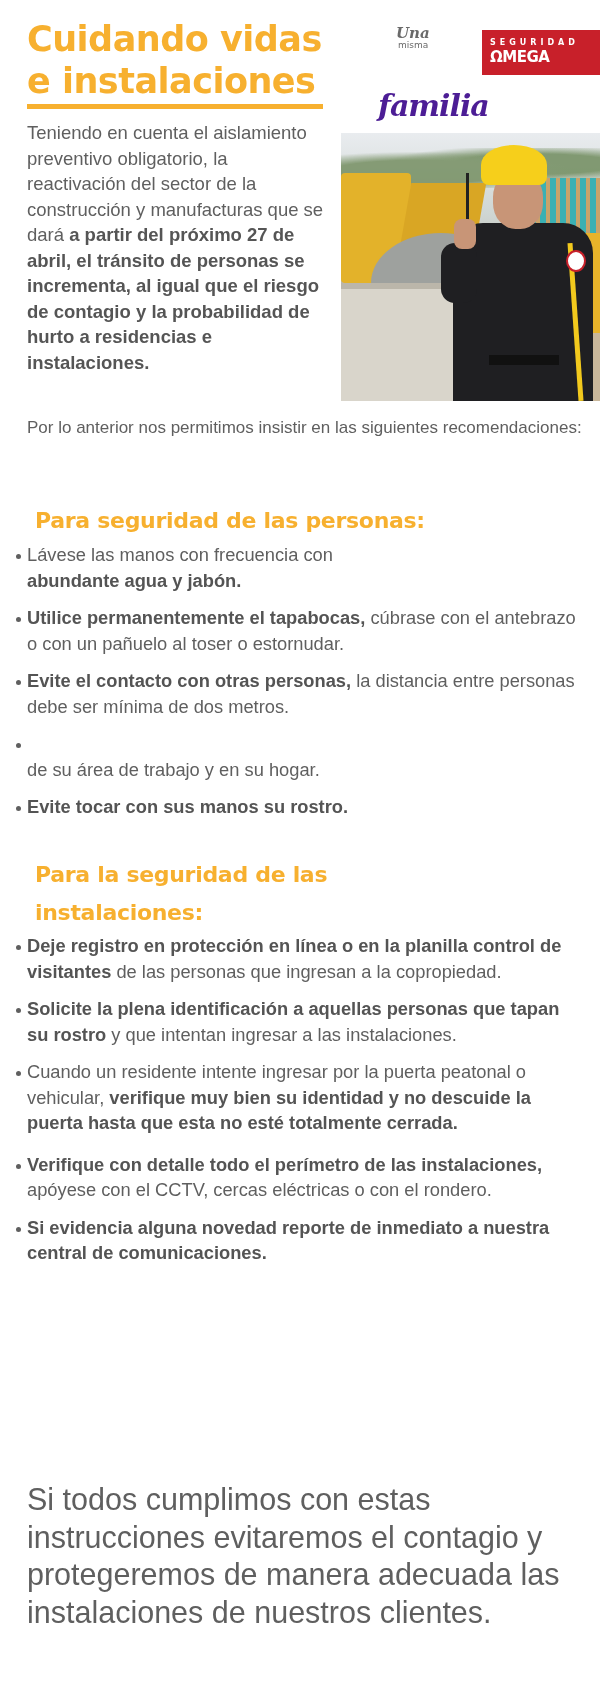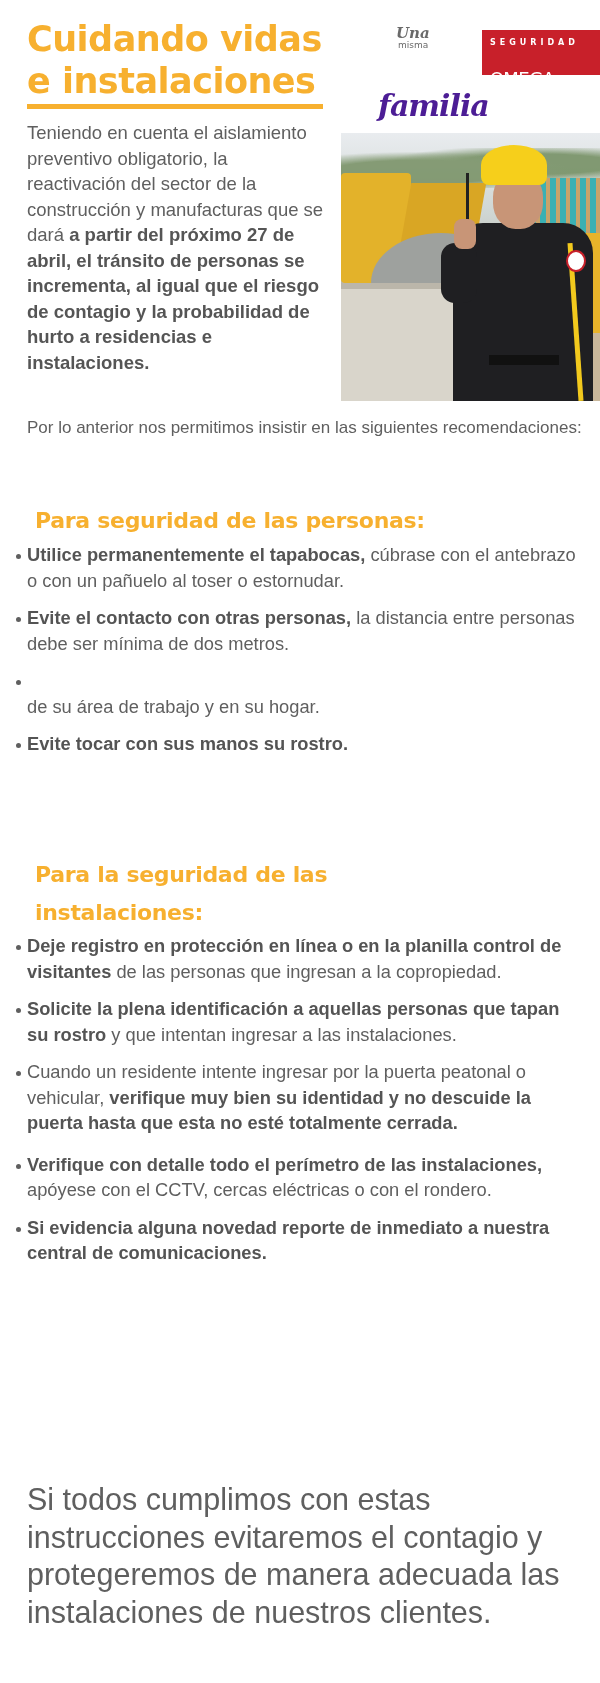--- a/index.html
+++ b/index.html
@@ -29,22 +29,22 @@
     font-weight: bold; font-size: 30px; color: #4c1d95; letter-spacing: -1px; margin-top: 44px;
   }
   .logo-omega {
     position: absolute; left: 482px; top: 30px; width: 118px; height: 45px; background: #c8202a; color: #fff;
   }
   .logo-omega .seg {
     position: absolute; left: 8px; top: 8px; font-size: 8px; font-weight: bold; letter-spacing: 4px;
     font-family: "DejaVu Sans", sans-serif;
   }
   .logo-omega .omega {
-    position: absolute; left: 8px; top: 18px; font-size: 18px; font-weight: normal;
-    font-family: "DejaVu Sans", sans-serif; letter-spacing: -0.5px; margin-top: 20px;
+    position: absolute; left: 8px; top: 18px; font-size: 15px; font-weight: bold;
+    font-family: "DejaVu Sans", sans-serif; letter-spacing: -0.5px;
   }
   .intro {
     position: absolute; left: 27px; top: 120px; width: 300px; margin: 0;
     font-size: 18.5px; line-height: 25.5px; color: #5f5f5f;
   }
   .intro b { color: #555; }
   .photo {
     position: absolute; left: 341px; top: 133px; width: 259px; height: 268px; overflow: hidden;
     background: linear-gradient(180deg, #e9ecef 0%, #cfd6d3 30%, #b8b2a4 60%, #a89c86 100%);
   }
@@ -131,20 +131,21 @@
   <div class="ph-head"></div>
   <div class="ph-helmet"></div>
   <div class="ph-badge"></div>
   <div class="ph-belt"></div>
 </div>
 
 <p class="recom">Por lo anterior nos permitimos insistir en las siguientes recomendaciones:</p>
 
 <h2 class="section-title" style="top:494px;">Para seguridad de las personas:</h2>
 <ul class="bullets" style="top:542px;">
+  <li style="margin-bottom:12px;"><span>Lávese las manos con frecuencia con </span><br><b>abundante agua y jabón.</b><span></span></li>
   <li style="margin-bottom:12px;"><b>Utilice permanentemente el tapabocas,</b><span> cúbrase con el antebrazo o con un pañuelo al toser o estornudar.</span></li>
   <li style="margin-bottom:12px;"><b>Evite el contacto con otras personas,</b><span> la distancia entre personas debe ser mínima de dos metros.</span></li>
   <li style="margin-bottom:12px;"><br><span> de su área de trabajo y en su hogar.</span></li>
   <li><b>Evite tocar con sus manos su rostro.</b></li>
 </ul>
 
 <h2 class="section-title" style="top:848px; width:420px;">Para la seguridad de las instalaciones:</h2>
 <ul class="bullets" style="top:933px;">
   <li style="margin-bottom:12px;"><b>Deje registro en protección en línea o en la planilla control de visitantes</b><span> de las personas que ingresan a la copropiedad.</span></li>
   <li style="margin-bottom:12px;"><b>Solicite la plena identificación a aquellas personas que tapan su rostro</b><span> y que intentan ingresar a las instalaciones.</span></li>

